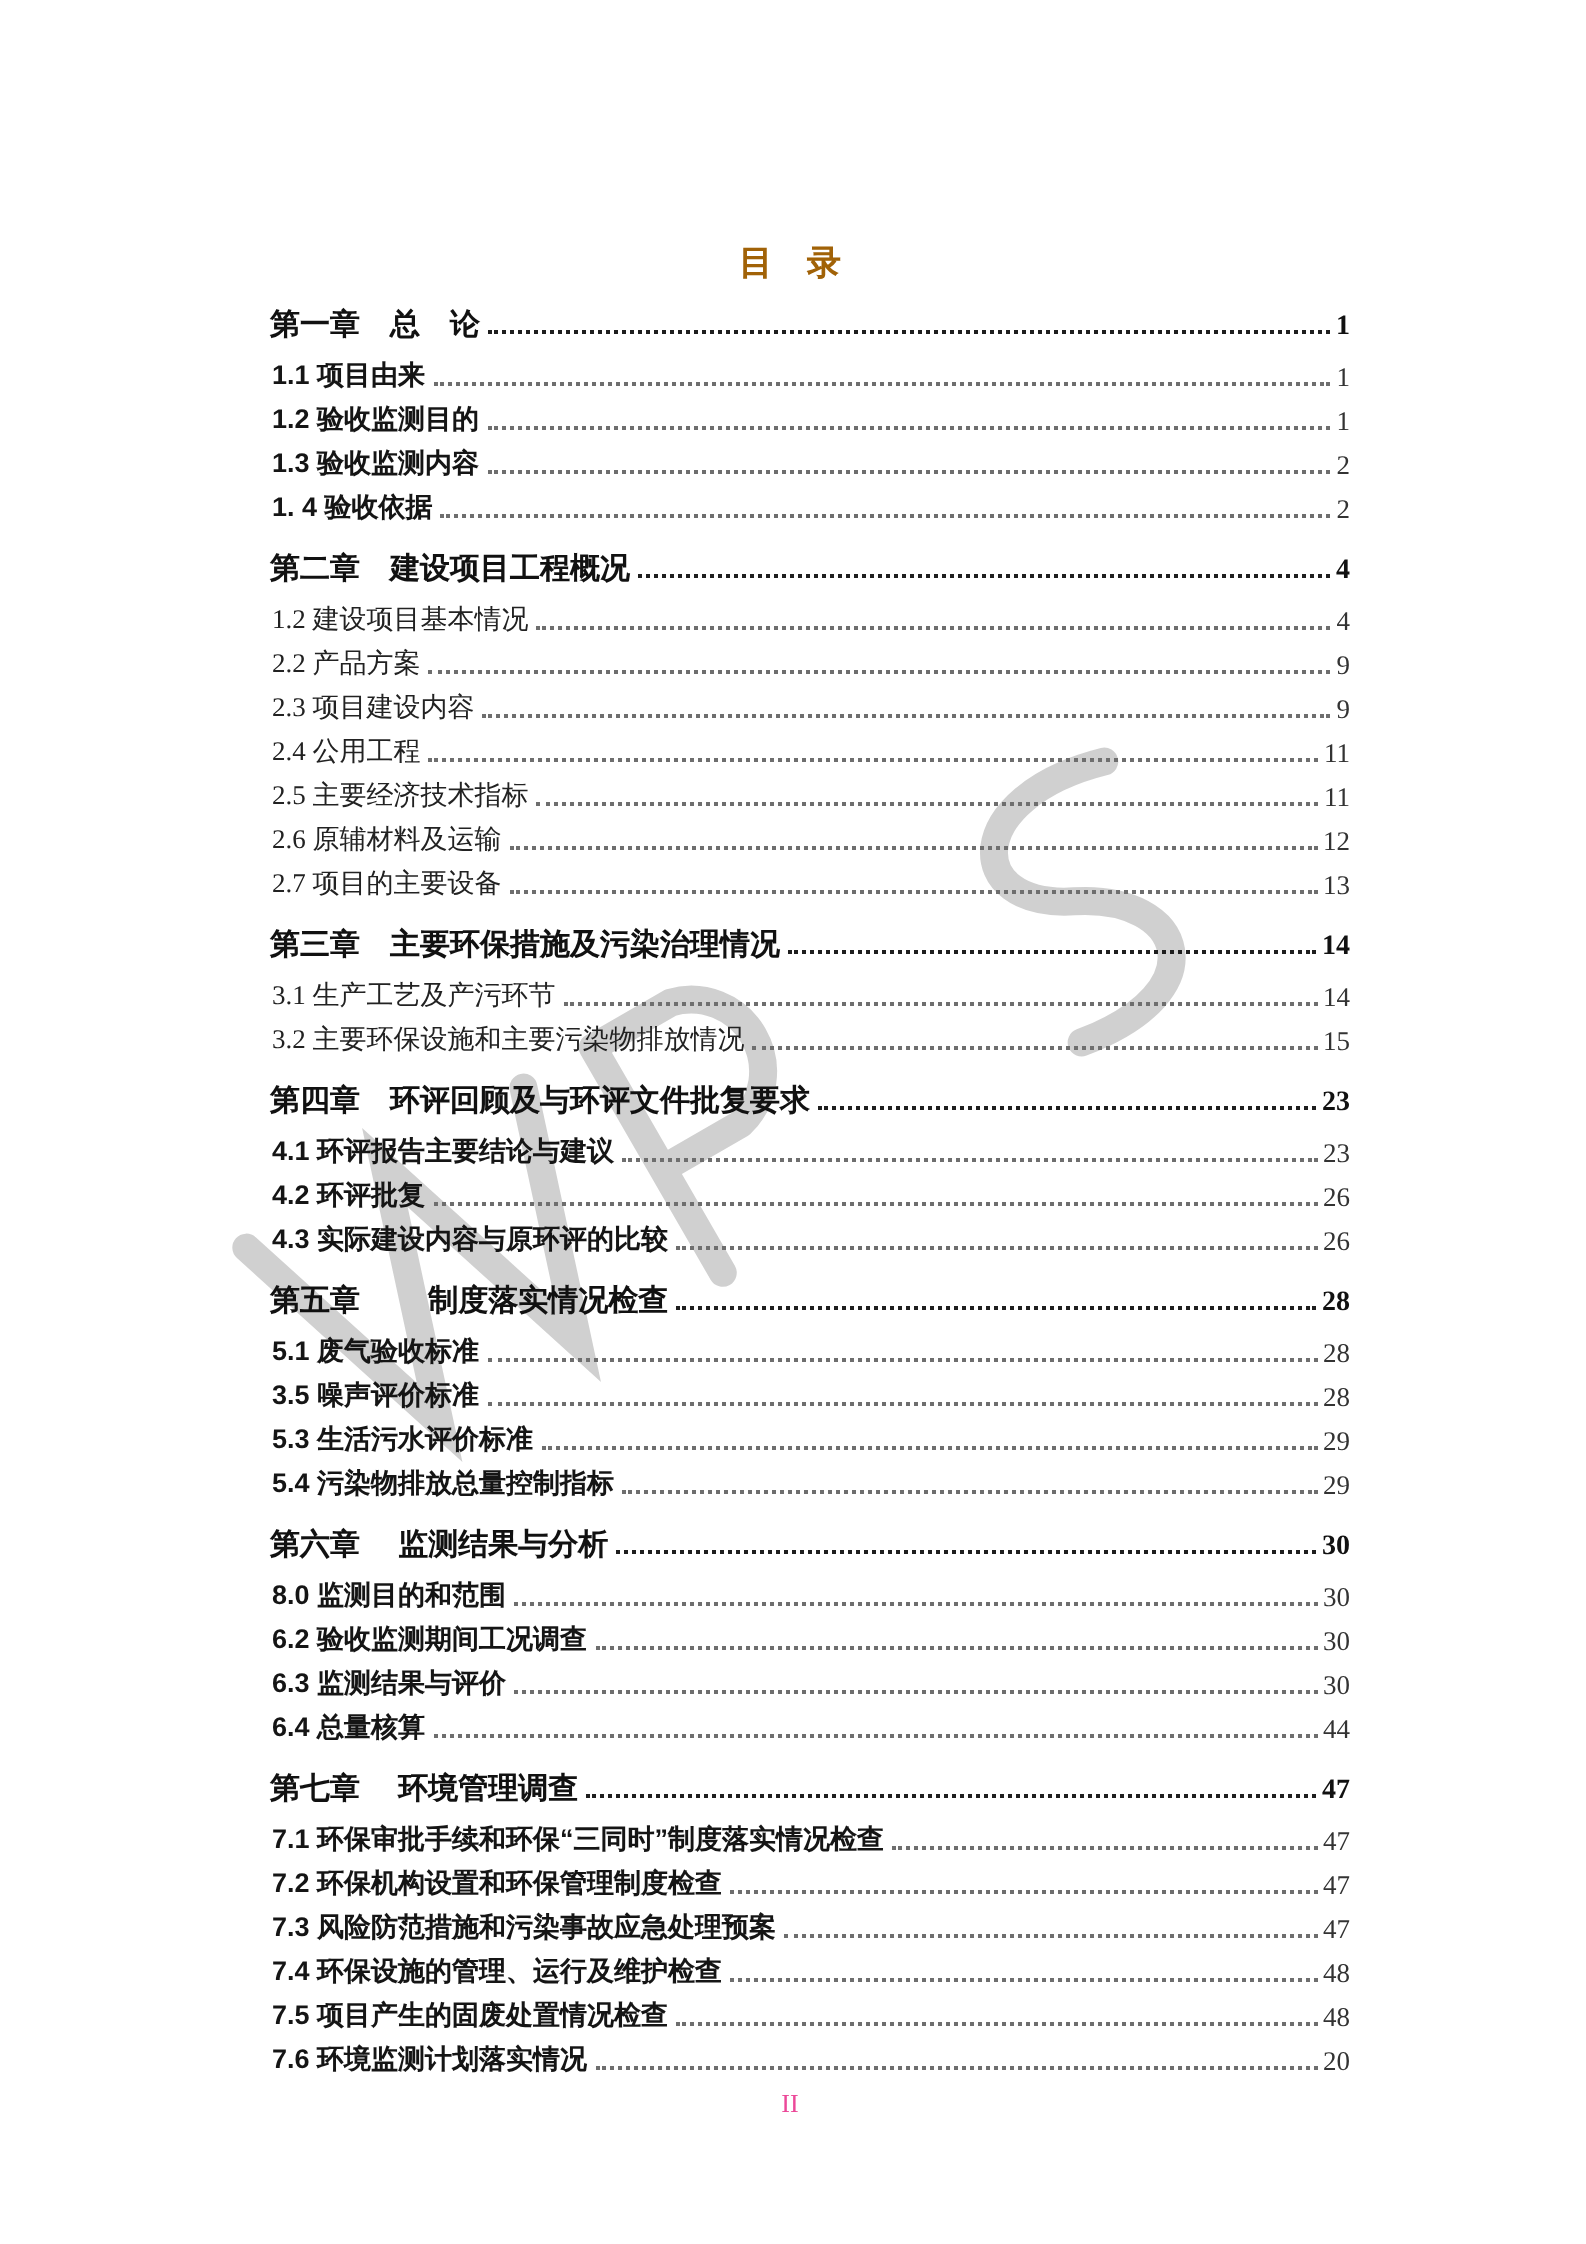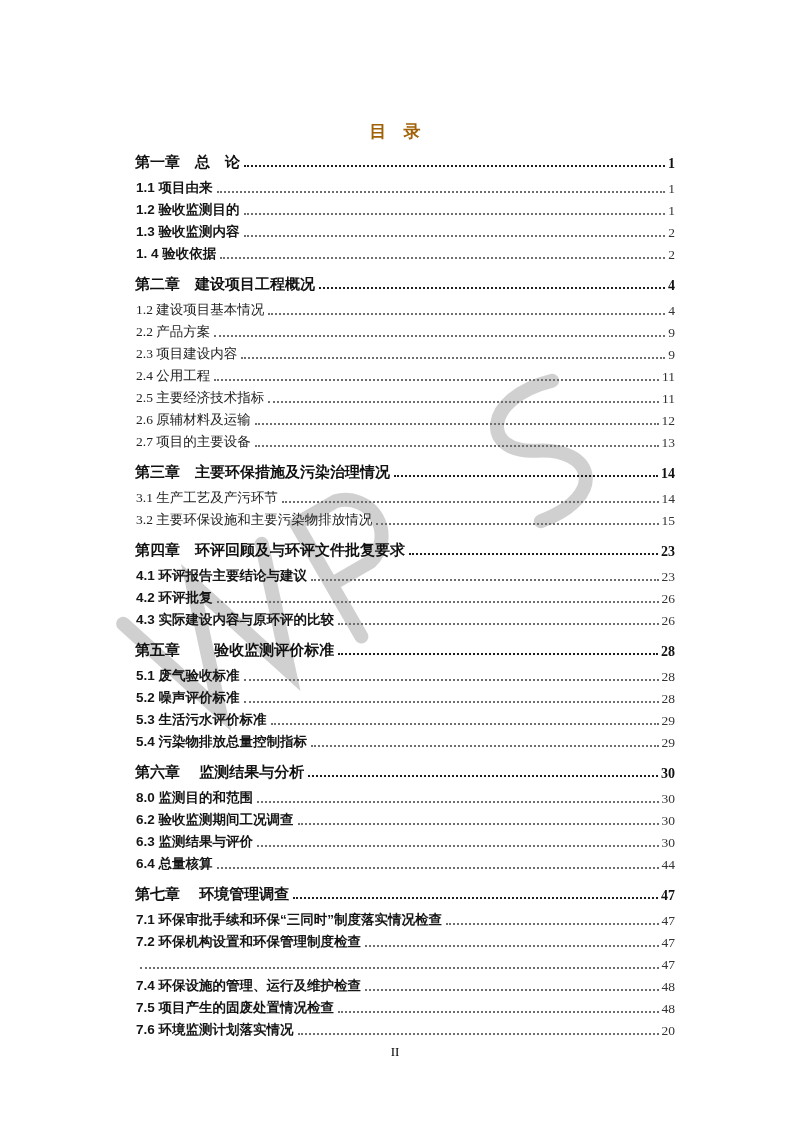--- a/index.html
+++ b/index.html
@@ -14,21 +14,21 @@
   .leader{flex:1;margin:0 3px 4px 4px;border-bottom:2px dotted #6e6e6e;align-self:flex-end;}
   .pg{font-family:"Liberation Serif",serif;font-weight:normal;font-size:13.5px;color:#333;}
   .ch{height:34px;padding-bottom:4px;font-size:15px;font-weight:bold;color:#111;
       font-family:"Liberation Sans",sans-serif;margin-left:20px;}
   .ch .leader{border-bottom:2px dotted #1e1e1e;margin-bottom:5px;}
   .ch .pg{font-weight:bold;font-size:14px;color:#111;}
   .sub{height:22px;padding-bottom:1px;padding-left:21px;font-size:13.5px;text-align:right;}
   .sub.b{font-weight:bold;font-family:"Liberation Sans",sans-serif;color:#151515;}
   .sub.r{font-weight:normal;font-family:"Liberation Serif",serif;color:#222;}
   .footer{position:absolute;top:1044px;left:115px;width:560px;text-align:center;
-          font-size:13px;font-family:"Liberation Serif",serif;color:#000000;z-index:1;}
+          font-size:13px;font-family:"Liberation Serif",serif;color:#ec4899;z-index:1;}
 </style>
 </head>
 <body>
 
 <div class="page">
 
   <svg class="watermark-svg" width="793" height="1122" viewBox="0 0 793 1122" aria-hidden="true">
     <g transform="translate(375,550) rotate(-30)" stroke="#cbcbcb" stroke-width="14" fill="none" opacity="0.9" stroke-linecap="round">
       <path stroke-linejoin="miter" d="M -255,-62 L -215,62 L -175,-62 L -135,62 L -95,-62"></path>
       <path stroke-linejoin="round" d="M -55,68 L -55,-62 M -55,-62 L -10,-62 A 36 36 0 0 1 -10,8 L -55,8"></path>
@@ -137,31 +137,31 @@
         <span class="leader"></span>
         <span class="pg">26</span>
       </div>
     <div class="row sub b">
         <span class="lbl">4.3 实际建设内容与原环评的比较</span>
         <span class="leader"></span>
         <span class="pg">26</span>
       </div>
 
     <div class="row ch">
-        <span class="lbl">第五章　　 验收监测评价标准</span>
+        <span class="lbl">第五章　　 制度落实情况检查</span>
         <span class="leader"></span>
         <span class="pg">28</span>
       </div>
     <div class="row sub b">
         <span class="lbl">5.1 废气验收标准</span>
         <span class="leader"></span>
         <span class="pg">28</span>
       </div>
     <div class="row sub b">
-        <span class="lbl">5.2 噪声评价标准</span>
+        <span class="lbl">3.5 噪声评价标准</span>
         <span class="leader"></span>
         <span class="pg">28</span>
       </div>
     <div class="row sub b">
         <span class="lbl">5.3 生活污水评价标准</span>
         <span class="leader"></span>
         <span class="pg">29</span>
       </div>
     <div class="row sub b">
         <span class="lbl">5.4 污染物排放总量控制指标</span>
@@ -204,20 +204,21 @@
         <span class="lbl">7.1 环保审批手续和环保“三同时”制度落实情况检查</span>
         <span class="leader"></span>
         <span class="pg">47</span>
       </div>
     <div class="row sub b">
         <span class="lbl">7.2 环保机构设置和环保管理制度检查</span>
         <span class="leader"></span>
         <span class="pg">47</span>
       </div>
     <div class="row sub b">
+        <span class="lbl">7.3 风险防范措施和污染事故应急处理预案</span>
         <span class="leader"></span>
         <span class="pg">47</span>
       </div>
     <div class="row sub b">
         <span class="lbl">7.4 环保设施的管理、运行及维护检查</span>
         <span class="leader"></span>
         <span class="pg">48</span>
       </div>
     <div class="row sub b">
         <span class="lbl">7.5 项目产生的固废处置情况检查</span>

